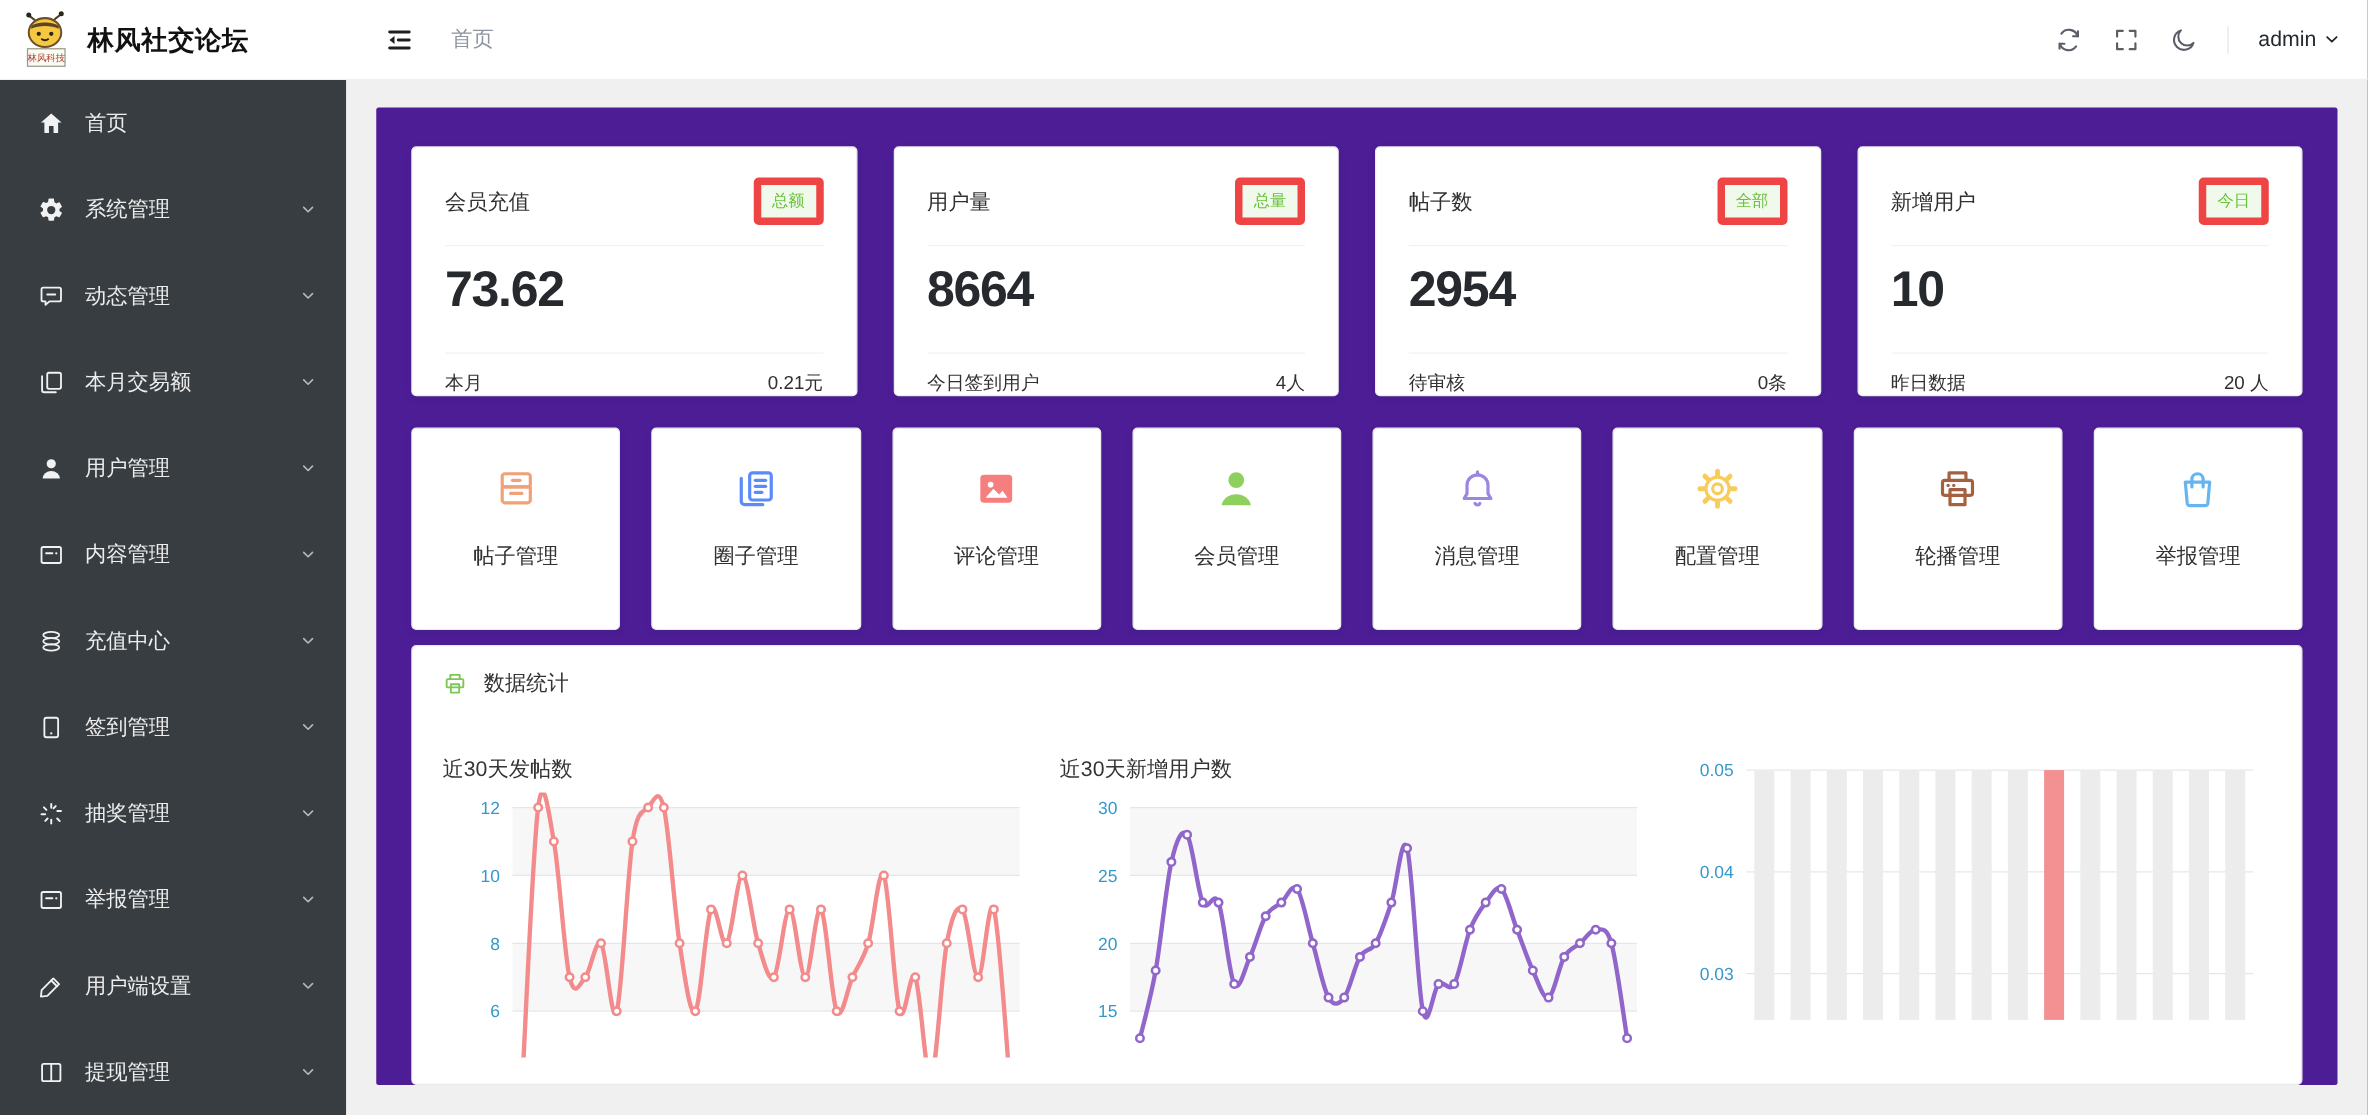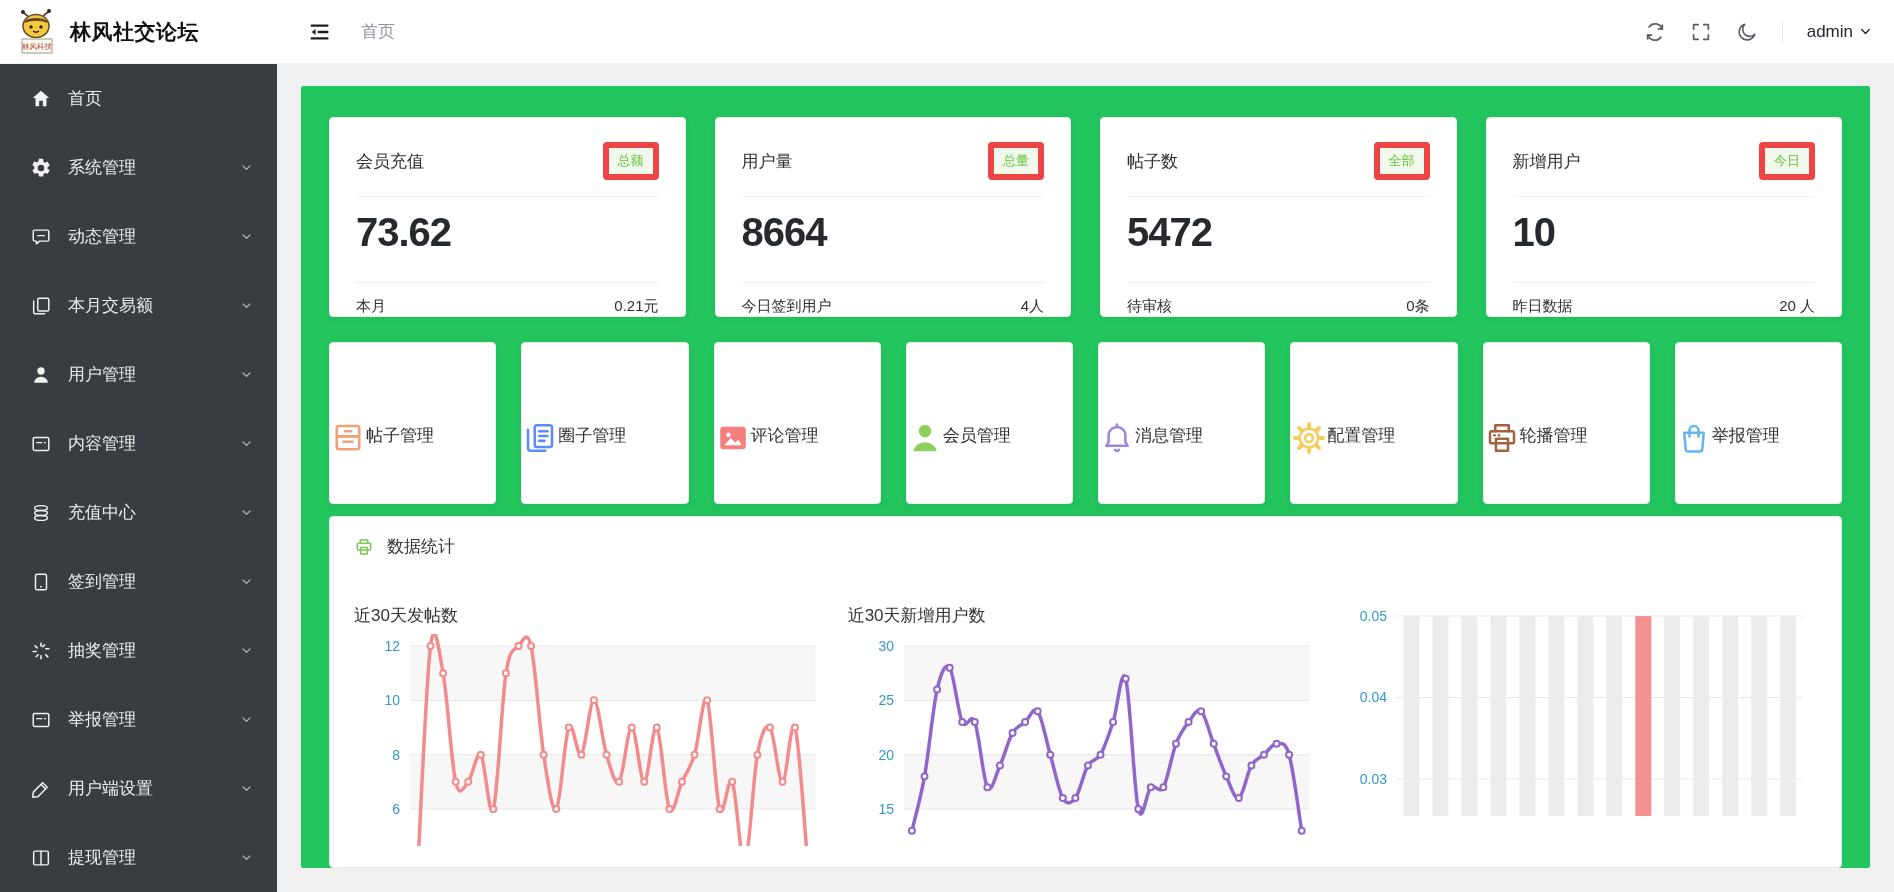--- a/index.html
+++ b/index.html
@@ -22,36 +22,36 @@
   .admin-name { font-size:17px; font-weight:normal; color:#24292f; }
   
   .side { position:absolute; top:64px; left:0; bottom:0; width:277px; background:#373d41; }
   .side ul { list-style:none; }
   .side li { height:69px; display:flex; align-items:center; padding:0 24px 0 30px;
              color:#ededed; font-size:17px; cursor:pointer; }
   .side li .mi { width:22px; height:22px; margin-right:16px; color:#f2f2f2; display:flex; }
   .side li .chev { margin-left:auto; width:13px; height:13px; color:#b4b9bf; display:flex; }
   
   .main { position:absolute; left:277px; top:64px; right:0; bottom:0; background:#f0f0f0; }
-  .wrap { margin:22px 24px 24px 24px; background:#22c55e; height:782px; padding:31px 28px; border-radius:2px; }
+  .wrap { margin:22px 24px 24px 24px; background:#4c1d95; height:782px; padding:31px 28px; border-radius:2px; }
   
   .stats { display:grid; grid-template-columns:repeat(4,1fr); gap:29px; }
   .stat-card { background:#fff; border:1px solid #ececec; border-radius:4px;
                box-shadow:0 2px 8px rgba(0,0,0,.05); height:200px; padding:24px 26px 0 26px; }
   .stat-top { display:flex; align-items:center; justify-content:space-between; }
   .stat-label { font-size:17px; color:#303133; }
   .badge { font-size:13px; color:#67c23a; background:#f0f9eb; border:6px solid #ef4444;
            border-radius:4px; padding:4px 9px; }
   .stat-div { border-bottom:1px solid #eef2f8; margin-top:16px; }
   .stat-value { font-size:40px; font-weight:800; color:#26292d; letter-spacing:-1px; padding:13px 0 11px 0; }
   .stat-foot { display:flex; justify-content:space-between; font-size:15px; color:#303133; padding-top:14px;text-align:center; }
   
   .shortcuts { display:grid; grid-template-columns:repeat(8,1fr); gap:25px; margin-top:25px; }
   .sc-card { background:#fff; border:1px solid #ececec; border-radius:4px; height:162px;
-             box-shadow:0 2px 8px rgba(0,0,0,.05); display:flex; flex-direction:row;
+             box-shadow:0 2px 8px rgba(0,0,0,.05); display:flex; flex-direction:column;
              align-items:center; cursor:pointer; }
   .sc-ic { margin-top:30px; width:36px; height:36px; display:flex; }
   .sc-label { margin-top:24px; font-size:17px; color:#303133; }
   
   .panel { margin-top:12px; border:1px solid #e9e9e9; border-radius:4px; background:#fff;
            height:352px; padding:18px 24px; }
   .panel-hd { display:flex; align-items:center; gap:13px; }
   .panel-ic { width:20px; height:20px; color:#7dc855; display:flex; }
   .panel-title { font-size:17px; color:#333; }
   .charts { margin-top:46px; display:grid; grid-template-columns:repeat(3,1fr); gap:18px; }
@@ -322,21 +322,21 @@
        <span>今日签到用户</span>
        <span>4人</span>
      </div>
         </div>
         <div class="stat-card">
           <div class="stat-top">
        <span class="stat-label">帖子数</span>
        <span class="badge">全部</span>
      </div>
      <div class="stat-div"></div>
-     <div class="stat-value">5472</div>
+     <div class="stat-value">2954</div>
      <div class="stat-div"></div>
      <div class="stat-foot">
        <span>待审核</span>
        <span>0条</span>
      </div>
         </div>
         <div class="stat-card">
           <div class="stat-top">
        <span class="stat-label">新增用户</span>
        <span class="badge">今日</span>

